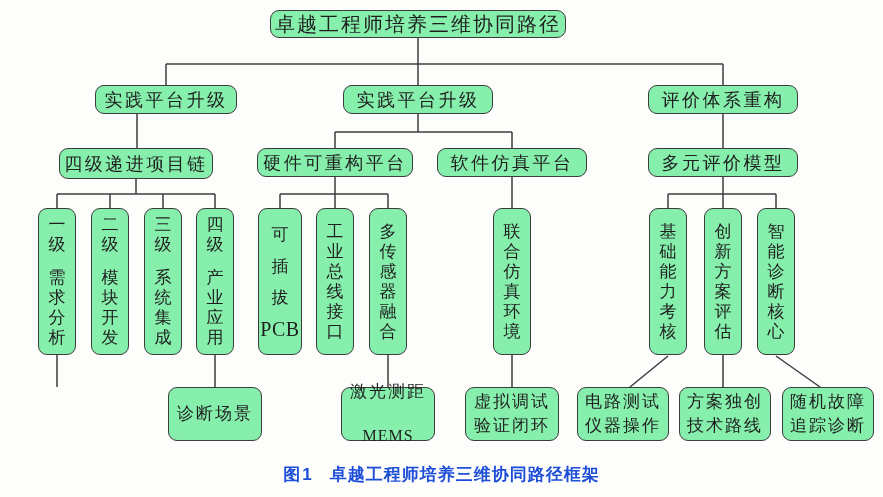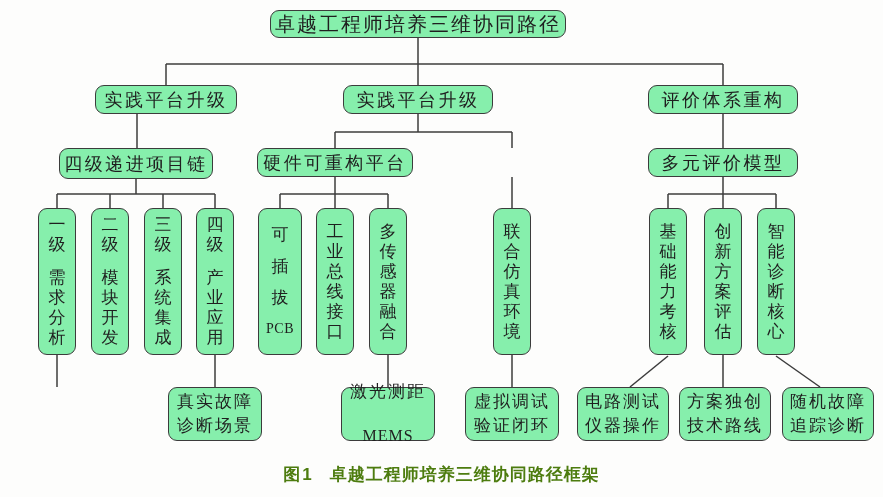--- a/index.html
+++ b/index.html
@@ -29,36 +29,36 @@
   .lvl{font-size:18px;letter-spacing:2.5px;}
   .vcol{
     flex-direction:column;
     font-size:17px;
     line-height:20px;
     letter-spacing:0;
     padding:4px 0;
   }
   .vcol span{display:block;}
   .vcol .vgap{height:13px;}
-  .vcol .latin{font-size:14px;line-height:18px;letter-spacing:0.5px;}
+  .vcol .latin{font-size:20px;line-height:18px;letter-spacing:0.5px;}
   .spread{justify-content:space-evenly;}
   .leaf{
     flex-direction:column;
     font-size:17px;
     line-height:24px;
     letter-spacing:2px;
   }
   .leaf .latin-line{letter-spacing:1px;font-size:16px;margin-top:20px;}
   .caption{
     position:absolute;left:0;top:463px;width:883px;
     text-align:center;
     font-family:"Liberation Sans","DejaVu Sans",sans-serif;
     font-weight:700;
     font-size:17px;
-    color:#4d7c0f;
+    color:#1d4ed8;
     letter-spacing:1px;
   }
   .caption .cap-tag{margin-right:16px;letter-spacing:2px;}
 </style>
 </head>
 <body>
 
 <div class="canvas">
 
   <svg class="wires" width="883" height="497">
@@ -107,20 +107,21 @@
   </svg>
 
   <div class="node root" style="left:270px;top:10px;width:296px;height:28px;">卓越工程师培养三维协同路径</div>
 
   <div class="node lvl" style="left:95px;top:85px;width:142px;height:29px;">实践平台升级</div>
   <div class="node lvl" style="left:343px;top:85px;width:150px;height:29px;">实践平台升级</div>
   <div class="node lvl" style="left:648px;top:85px;width:150px;height:29px;">评价体系重构</div>
 
   <div class="node lvl" style="left:59px;top:148px;width:154px;height:31px;">四级递进项目链</div>
   <div class="node lvl" style="left:257px;top:148px;width:156px;height:29px;">硬件可重构平台</div>
+  <div class="node lvl" style="left:437px;top:148px;width:150px;height:29px;">软件仿真平台</div>
   <div class="node lvl" style="left:648px;top:148px;width:150px;height:29px;">多元评价模型</div>
 
   <div class="node vcol" style="left:38px;top:208px;width:38px;height:147px;">
       <span>一</span>
       <span>级</span>
       <span class="vgap"></span>
       <span>需</span>
       <span>求</span>
       <span>分</span>
       <span>析</span>
@@ -204,21 +205,20 @@
   <div class="node vcol" style="left:757px;top:208px;width:38px;height:147px;">
       <span>智</span>
       <span>能</span>
       <span>诊</span>
       <span>断</span>
       <span>核</span>
       <span>心</span>
     </div>
 
   <div class="node leaf" style="left:168px;top:387px;width:94px;height:54px;">
-    <span>真实故障</span>
     <span>诊断场景</span>
   </div>
   <div class="node leaf" style="left:341px;top:387px;width:94px;height:54px;">
     <span>激光测距</span>
     <span class="latin-line">MEMS</span>
   </div>
   <div class="node leaf" style="left:465px;top:387px;width:94px;height:54px;">
     <span>虚拟调试</span>
     <span>验证闭环</span>
   </div>

